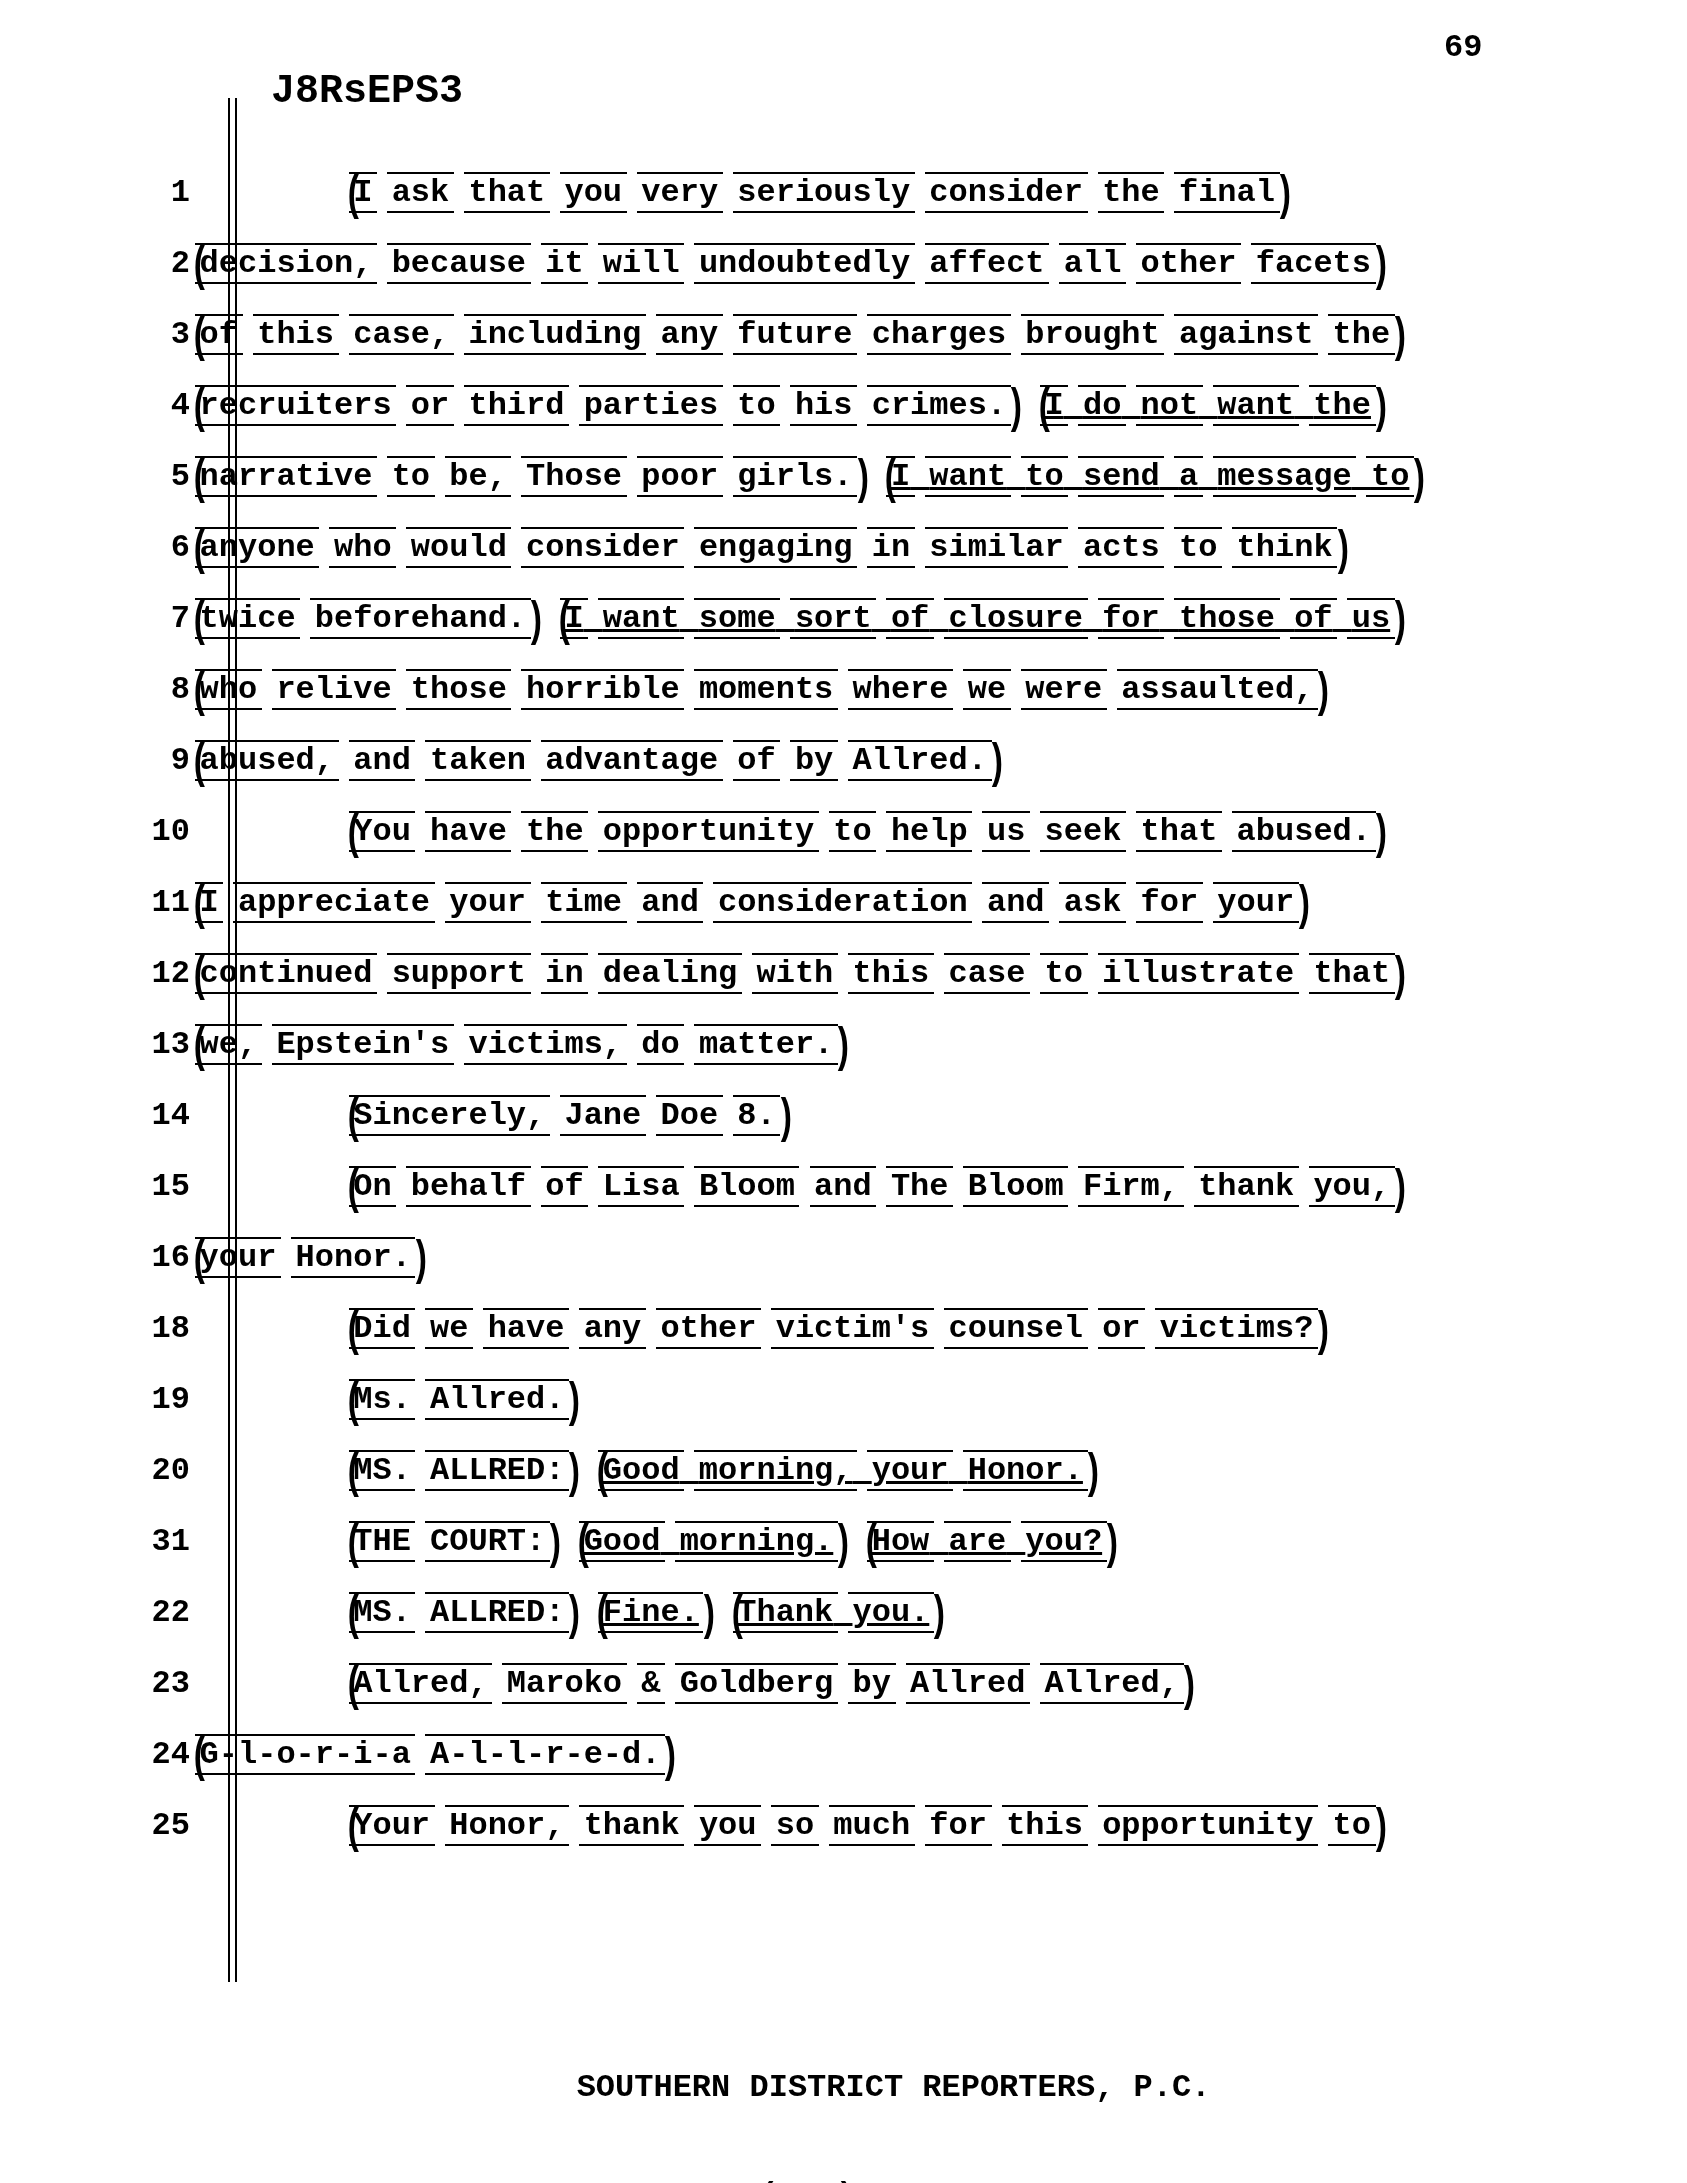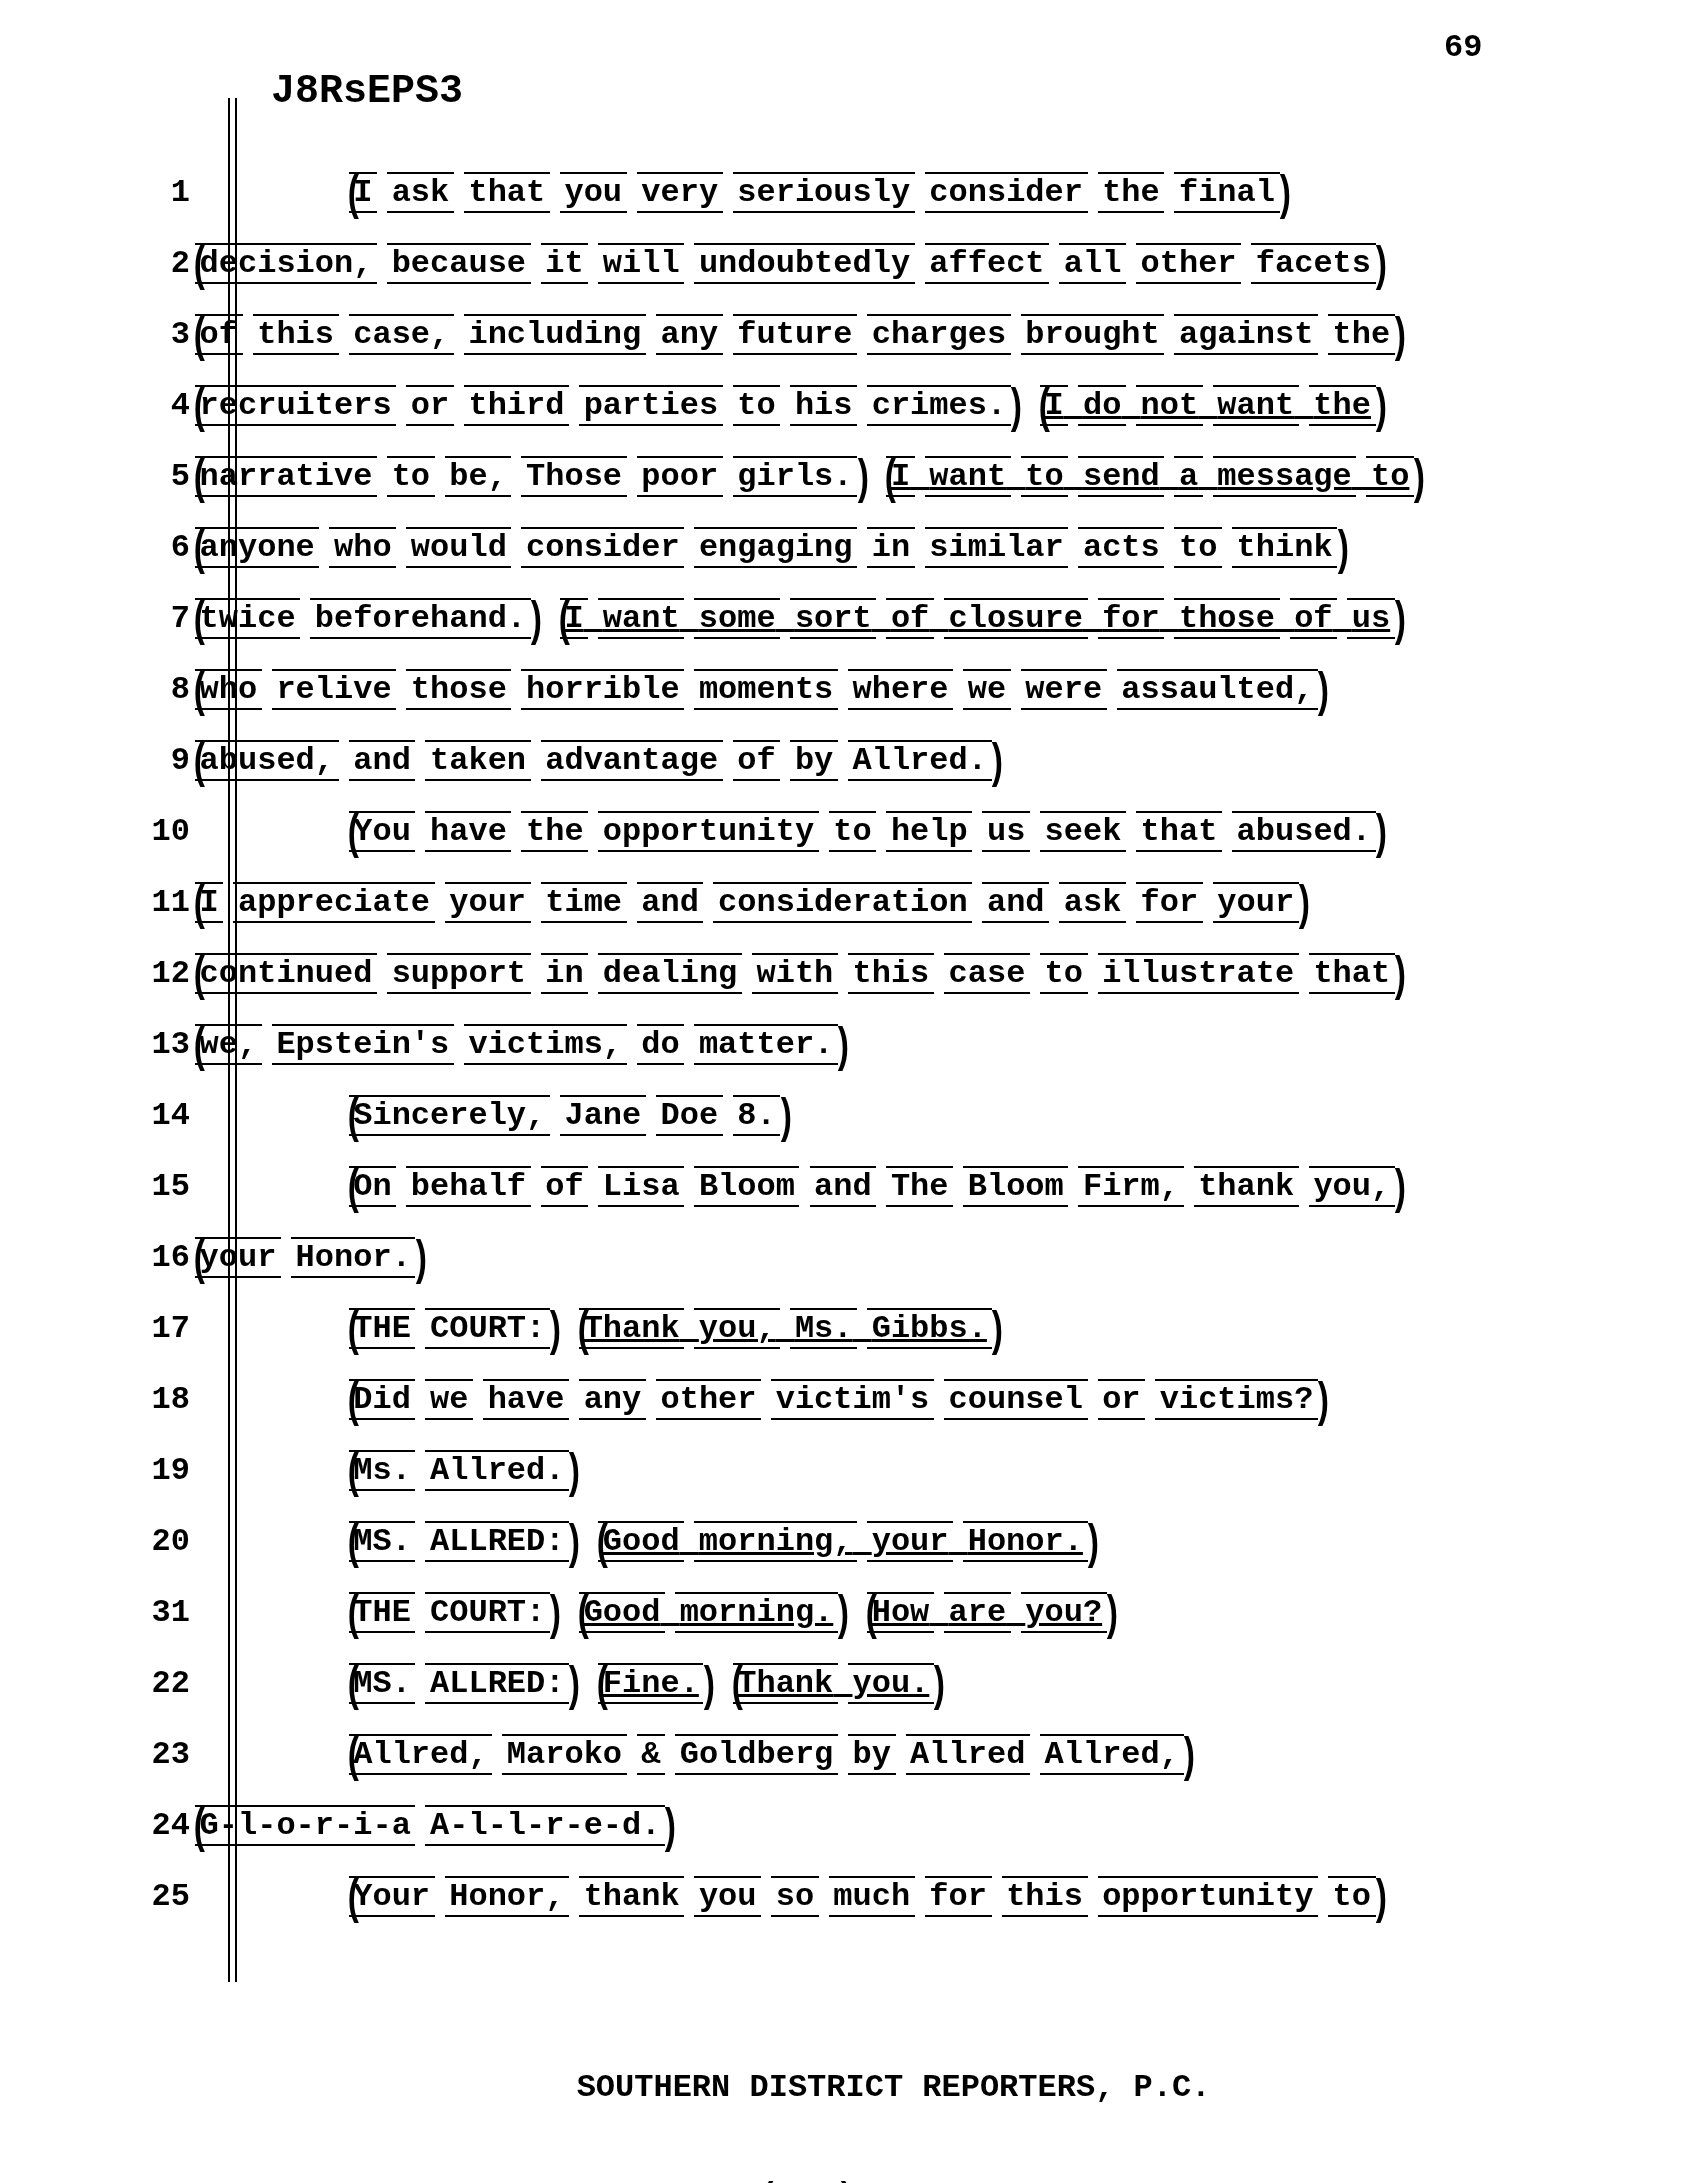--- a/index.html
+++ b/index.html
@@ -156,24 +156,20 @@
   </div>
       <div class="row">
     <div class="num">15</div>
     <div class="txt ind"><span class="seg"><span class="paren">(</span><span class="w">On</span> <span class="w">behalf</span> <span class="w">of</span> <span class="w">Lisa</span> <span class="w">Bloom</span> <span class="w">and</span> <span class="w">The</span> <span class="w">Bloom</span> <span class="w">Firm,</span> <span class="w">thank</span> <span class="w">you,</span><span class="paren">)</span></span></div>
   </div>
       <div class="row">
     <div class="num">16</div>
     <div class="txt"><span class="seg"><span class="paren">(</span><span class="w">your</span> <span class="w">Honor.</span><span class="paren">)</span></span></div>
   </div>
       <div class="row">
-    <div class="num">17</div>
-    <div class="txt ind"><span class="seg"><span class="paren">(</span><span class="w">THE</span> <span class="w">COURT:</span><span class="paren">)</span></span><span class="seg"><span class="paren">(</span><span class="w">Thank</span> <span class="w">you,</span> <span class="w">Ms.</span> <span class="w">Gibbs.</span><span class="paren">)</span></span></div>
-  </div>
-      <div class="row">
     <div class="num">18</div>
     <div class="txt ind"><span class="seg"><span class="paren">(</span><span class="w">Did</span> <span class="w">we</span> <span class="w">have</span> <span class="w">any</span> <span class="w">other</span> <span class="w">victim's</span> <span class="w">counsel</span> <span class="w">or</span> <span class="w">victims?</span><span class="paren">)</span></span></div>
   </div>
       <div class="row">
     <div class="num">19</div>
     <div class="txt ind"><span class="seg"><span class="paren">(</span><span class="w">Ms.</span> <span class="w">Allred.</span><span class="paren">)</span></span></div>
   </div>
       <div class="row">
     <div class="num">20</div>
     <div class="txt ind"><span class="seg"><span class="paren">(</span><span class="w">MS.</span> <span class="w">ALLRED:</span><span class="paren">)</span></span><span class="seg"><span class="paren">(</span><span class="w">Good</span> <span class="w">morning,</span> <span class="w">your</span> <span class="w">Honor.</span><span class="paren">)</span></span></div>

